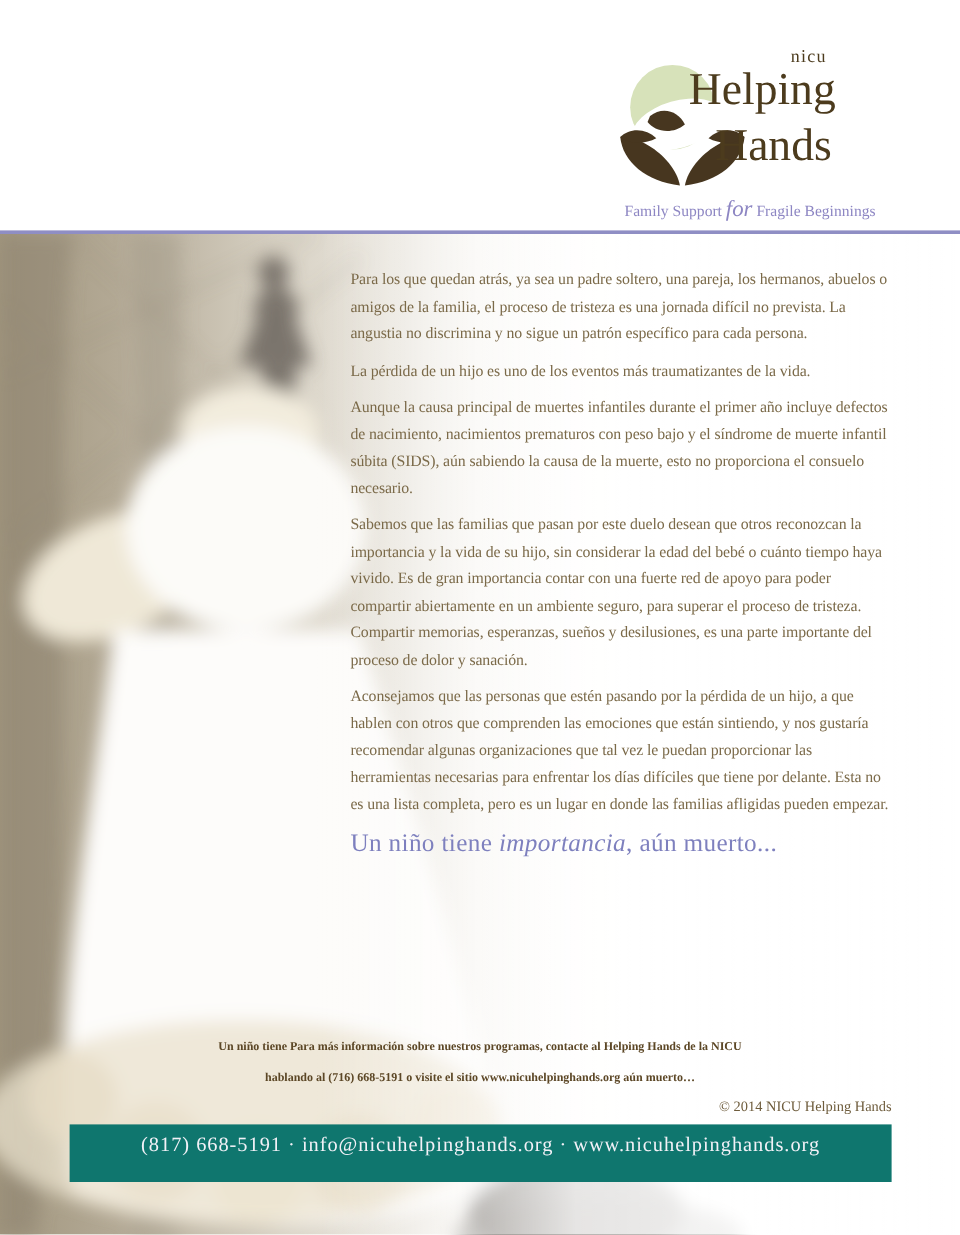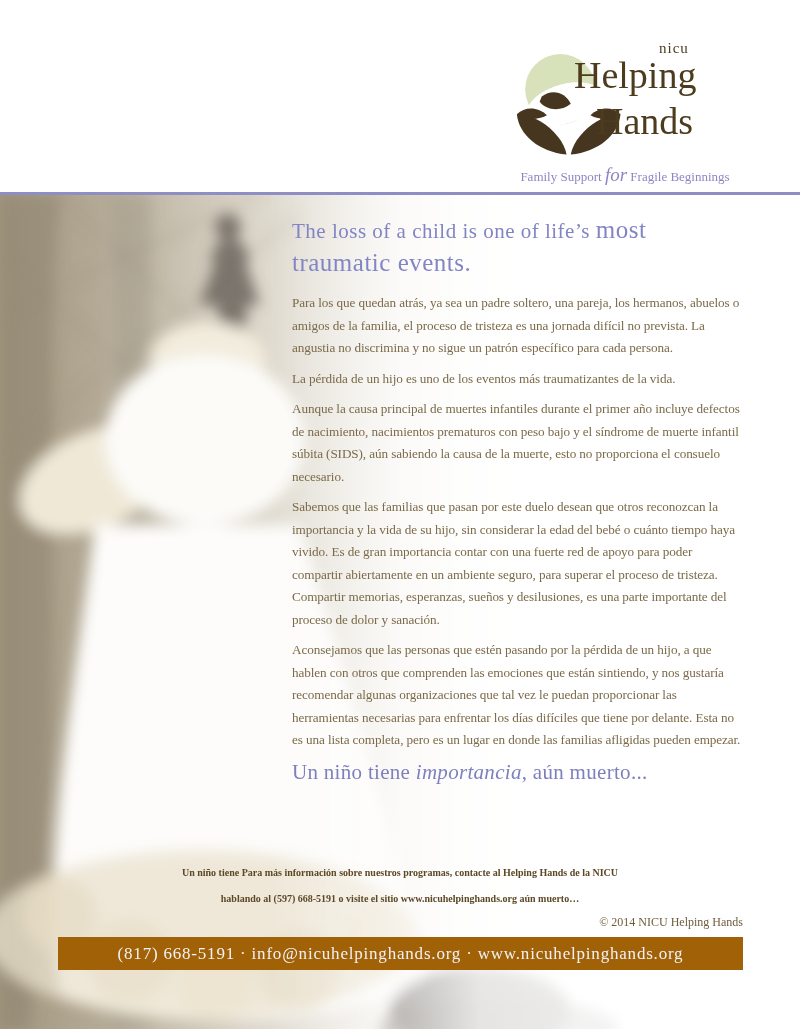--- a/index.html
+++ b/index.html
@@ -52,22 +52,22 @@
 
   
   .info {
     position:absolute; left:40px; top:860px; width:720px; text-align:center;
     font-weight:bold; font-size:10px; line-height:26px; color:#5c4726;
   }
   .copyright {
     position:absolute; top:915px; right:57px; font-size:12px; color:#6e5c3c;
   }
   .contact-bar {
-    position:absolute; left:58px; top:937px; width:685px; height:33px;
-    background:#a16207; color:#f2f1f7; text-align:center; line-height:33px;
+    position:absolute; left:58px; top:937px; width:685px; height:48px;
+    background:#0f766e; color:#f2f1f7; text-align:center; line-height:33px;
     font-size:17px; letter-spacing:0.8px;
   }
 </style>
 </head>
 <body>
 
 <div class="page">
 
 
   <svg class="logo-icon" viewBox="0 0 130 110" aria-hidden="true">
@@ -134,36 +134,32 @@
       <circle cx="215" cy="785" r="40" fill="#ece3cf" opacity="0.8"></circle>
       <circle cx="300" cy="775" r="42" fill="#e9dfca" opacity="0.8"></circle>
       <circle cx="380" cy="745" r="38" fill="#ece3cf" opacity="0.75"></circle>
       <ellipse cx="480" cy="815" rx="90" ry="42" fill="#5e5953" opacity="0.8"></ellipse>
       <ellipse cx="500" cy="834" rx="120" ry="30" fill="#6e6963" opacity="0.6"></ellipse>
     </g>
     <rect width="800" height="834" fill="url(#fadeR)"></rect>
   </svg>
 
   <div class="content">
-    <div class="heading">
-      <span>The loss of a child is one of life’s </span><span class="emph">most</span><br>
-      <span class="emph">traumatic events.</span>
-    </div>
     <p>Para los que quedan atrás, ya sea un padre soltero, una pareja, los hermanos, abuelos o amigos de la familia, el proceso de tristeza es una jornada difícil no prevista. La angustia no discrimina y no sigue un patrón específico para cada persona.</p>
     <p>La pérdida de un hijo es uno de los eventos más traumatizantes de la vida.</p>
     <p>Aunque la causa principal de muertes infantiles durante el primer año incluye defectos de nacimiento, nacimientos prematuros con peso bajo y el síndrome de muerte infantil súbita (SIDS), aún sabiendo la causa de la muerte, esto no proporciona el consuelo necesario.</p>
     <p>Sabemos que las familias que pasan por este duelo desean que otros reconozcan la importancia y la vida de su hijo, sin considerar la edad del bebé o cuánto tiempo haya vivido. Es de gran importancia contar con una fuerte red de apoyo para poder compartir abiertamente en un ambiente seguro, para superar el proceso de tristeza. Compartir memorias, esperanzas, sueños y desilusiones, es una parte importante del proceso de dolor y sanación.</p>
     <p>Aconsejamos que las personas que estén pasando por la pérdida de un hijo, a que hablen con otros que comprenden las emociones que están sintiendo, y nos gustaría recomendar algunas organizaciones que tal vez le puedan proporcionar las herramientas necesarias para enfrentar los días difíciles que tiene por delante. Esta no es una lista completa, pero es un lugar en donde las familias afligidas pueden empezar.</p>
     <div class="closing">
       <span>Un niño tiene </span><span class="script">importancia</span><span>, aún muerto...</span>
     </div>
   </div>
 
   <div class="info">
     <span>Un niño tiene Para más información sobre nuestros programas, contacte al Helping Hands de la NICU</span><br>
-    <span>hablando al (597) 668-5191 o visite el sitio www.nicuhelpinghands.org aún muerto…</span>
+    <span>hablando al (716) 668-5191 o visite el sitio www.nicuhelpinghands.org aún muerto…</span>
   </div>
 
   <div class="copyright">© 2014 NICU Helping Hands</div>
 
   <div class="contact-bar">(817) 668-5191 · info@nicuhelpinghands.org · www.nicuhelpinghands.org</div>
 
 </div>
 
 </body></html>

